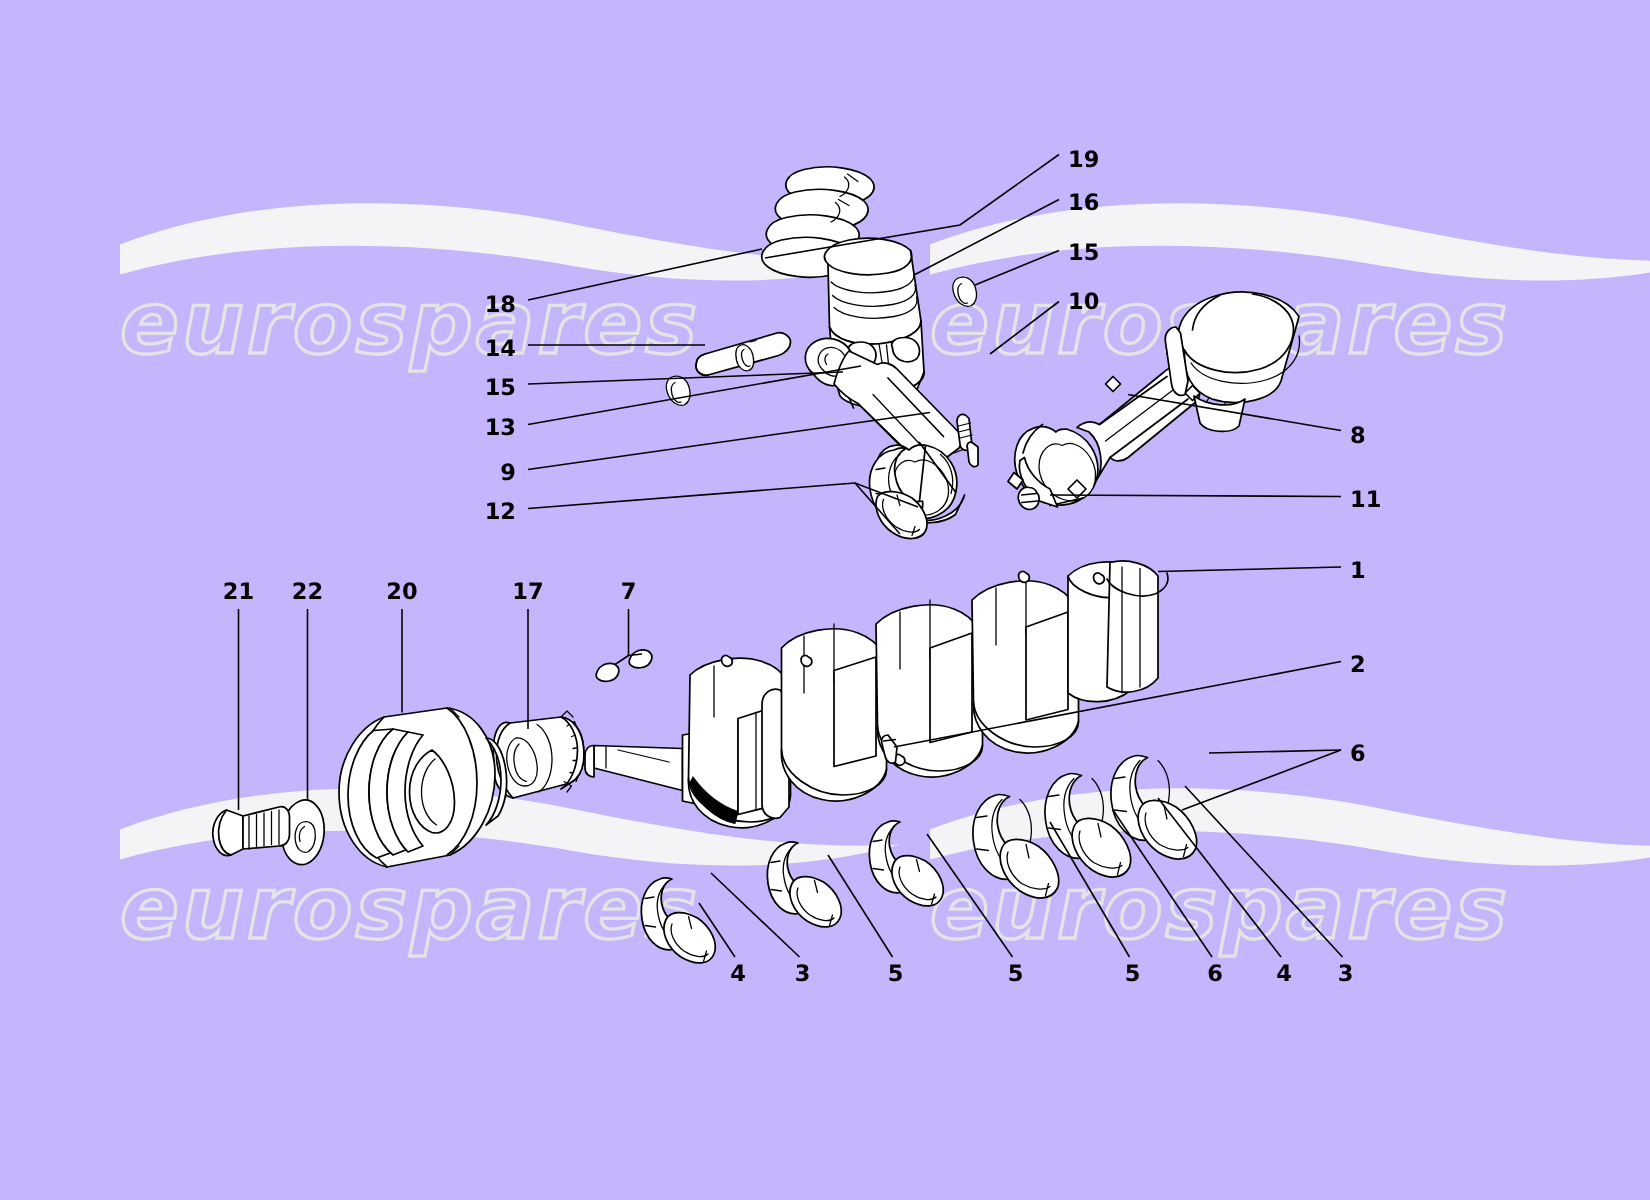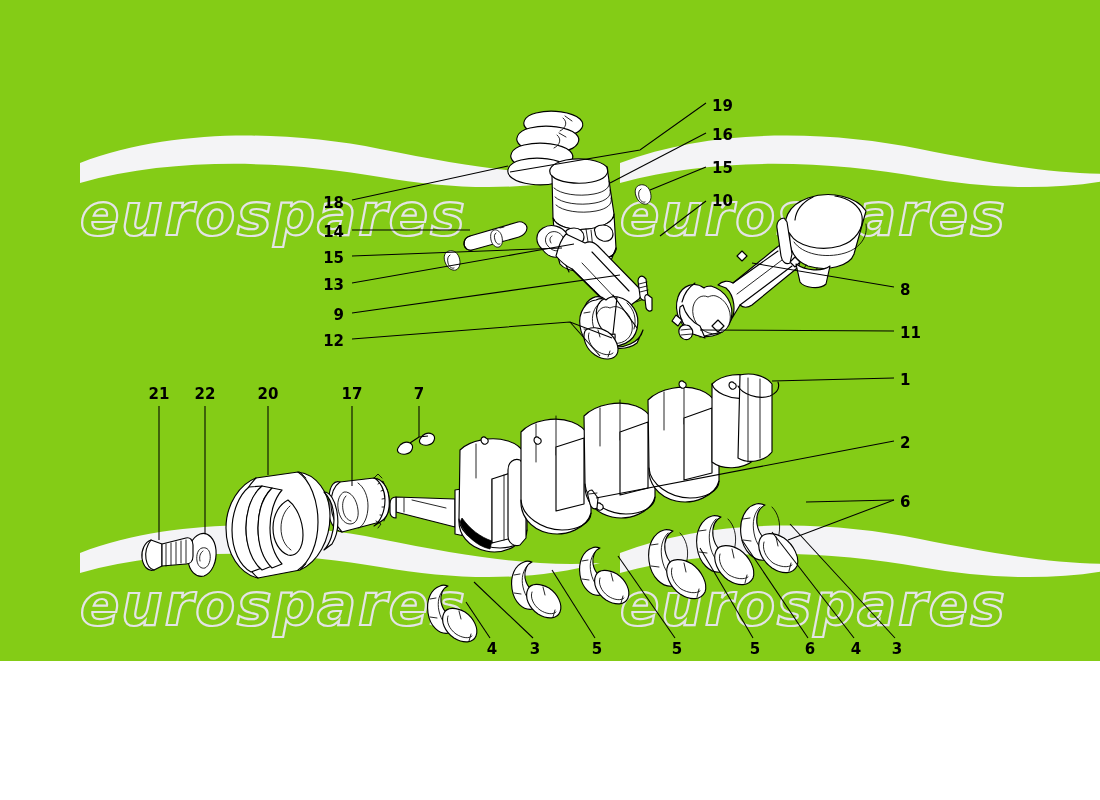--- a/index.html
+++ b/index.html
@@ -3,22 +3,22 @@
 <meta charset="utf-8">
 <style>
   html, body {
     margin: 0;
     padding: 0;
     background: #ffffff;
   }
   #page {
     position: relative;
     width: 1100px;
-    height: 661px;
-    background: #84cc16;
+    height: 800px;
+    background: #c4b5fd;
     overflow: hidden;
     font-family: "Liberation Sans", sans-serif;
   }
   #artwork, #watermarks, #callouts {
     position: absolute;
     left: 0;
     top: 0;
     width: 1100px;
     height: 800px;
   }

